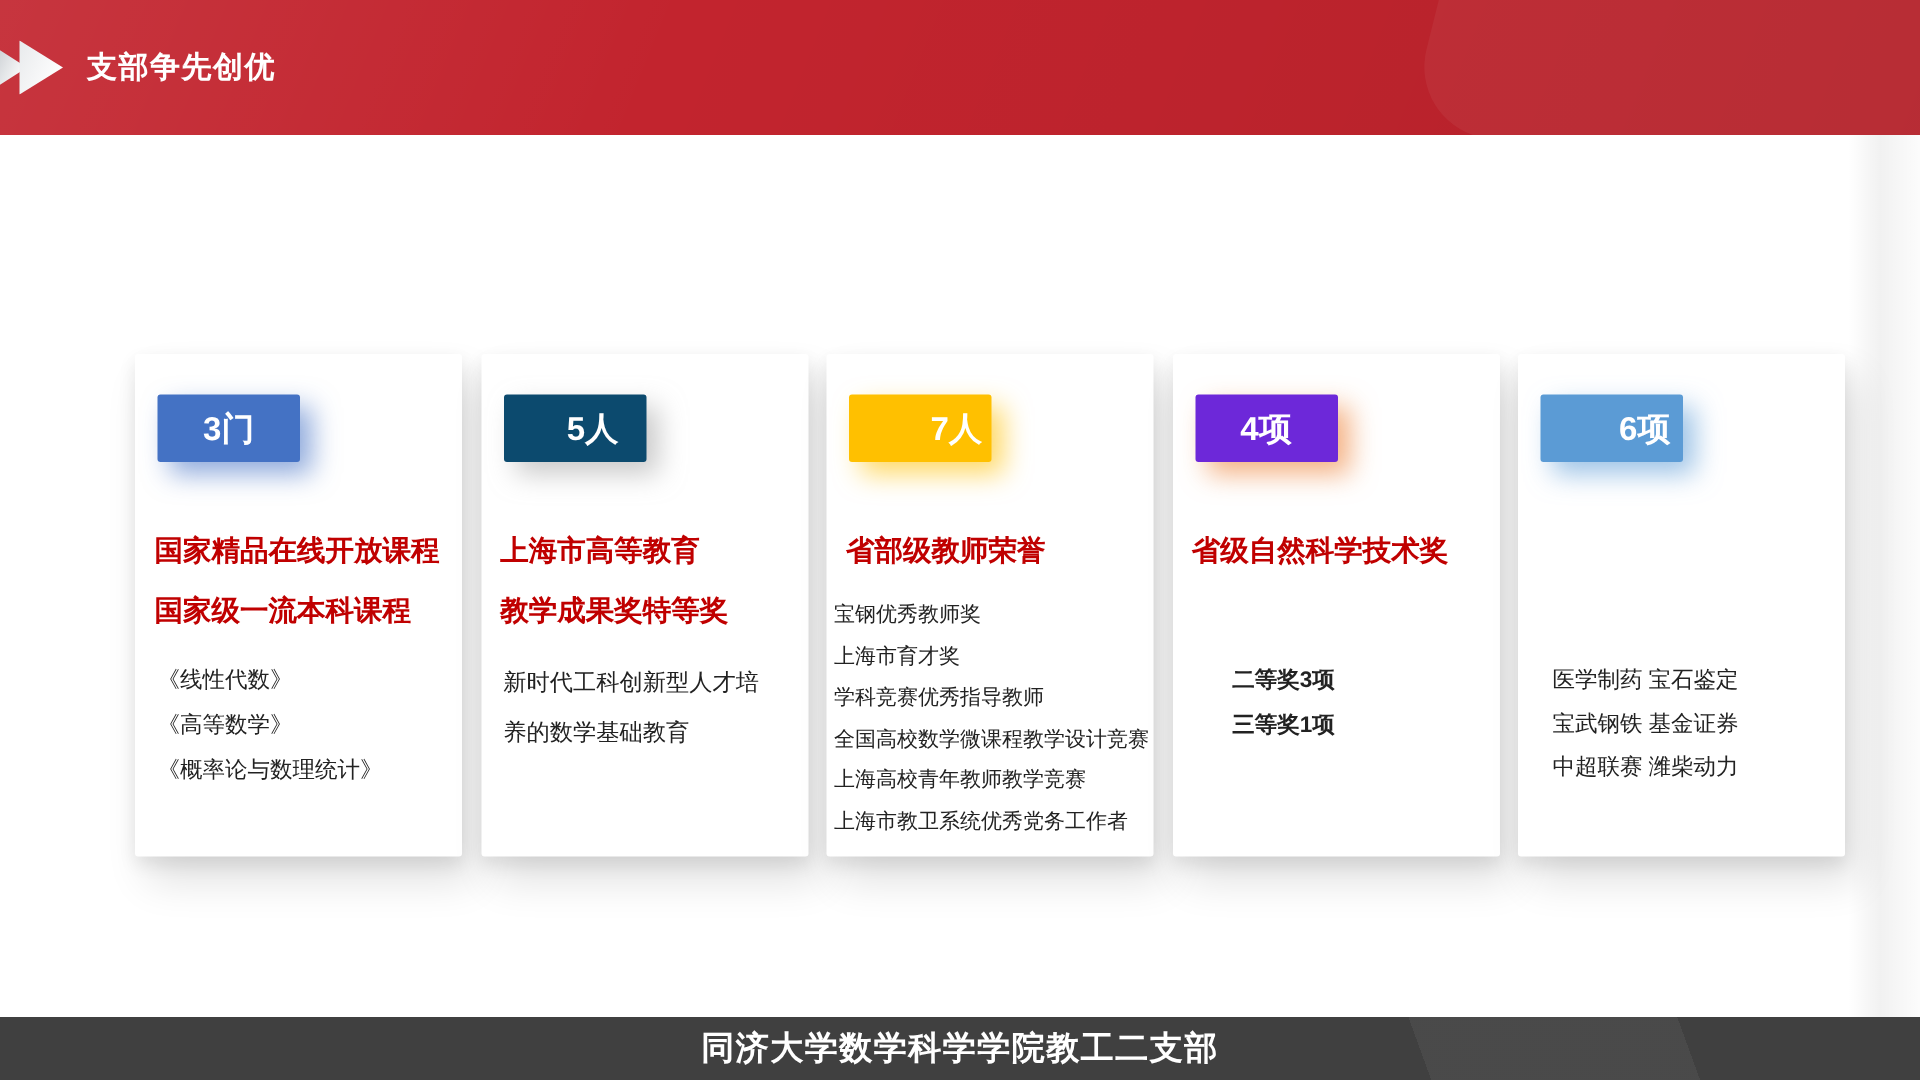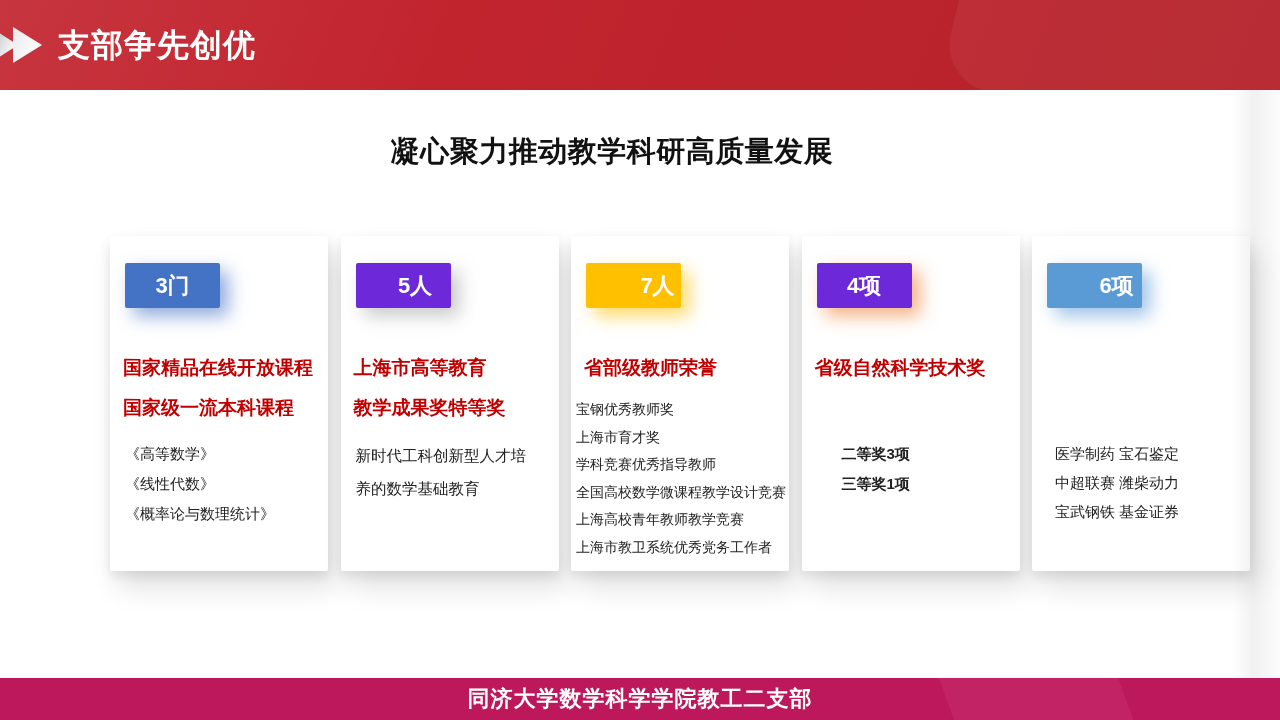--- a/index.html
+++ b/index.html
@@ -9,31 +9,31 @@
   .slide { position:relative; width:1280px; height:720px; overflow:hidden; background:#fff; }
 
   
   .header-bar { position:absolute; top:0; left:0; width:1280px; height:90px; background:#c2242e; overflow:hidden; }
   .header-bar::before { content:""; position:absolute; inset:0;
       background:linear-gradient(112deg, rgba(255,255,255,.08) 0%, rgba(255,255,255,0) 35%, rgba(0,0,0,.07) 100%); }
   .header-watermark { position:absolute; top:-170px; right:-70px; width:380px; height:300px;
       border-radius:48px; background:rgba(255,255,255,.05); transform:rotate(14deg); }
   .chevron-wrap { position:absolute; left:0; top:27px; width:56px; height:36px; }
   .header-title { position:absolute; left:58px; top:0; height:90px; line-height:90px;
-      color:#fff; font-size:32px; font-weight:700; letter-spacing:1px; }
+      color:#fff; font-size:20px; font-weight:700; letter-spacing:1px; }
 
   
   .slide-body { position:absolute; top:90px; left:0; width:1280px; height:588px; background:#fff; }
   .main-title { position:absolute; top:42px; left:0; width:1224px; text-align:center;
       color:#111; font-size:29px; font-weight:700; letter-spacing:.5px; }
   .right-shade { position:absolute; top:0; right:0; bottom:0; width:48px;
       background:linear-gradient(to right, rgba(0,0,0,0), rgba(0,0,0,.055) 45%, rgba(0,0,0,.012) 100%); }
 
   .cards-row { position:absolute; left:90px; top:146px; width:1140px; height:335px;
-      display:flex; justify-content:space-between;margin-left:20px; }
+      display:flex; justify-content:space-between; }
   .card { position:relative; width:218px; height:335px; background:#fff; border-radius:2px;
       box-shadow:0 5px 12px rgba(0,0,0,.09), 8px 16px 28px rgba(0,0,0,.12); }
 
   .badge { position:absolute; top:27px; left:15px; width:95px; height:45px; border-radius:2px;
       display:flex; align-items:center; justify-content:center;
       color:#fff; font-size:22px; font-weight:700; }
 
   .card-headings { position:absolute; top:112px; left:13px; right:6px;
       color:#c00000; font-size:19px; font-weight:700; line-height:40px; white-space:nowrap; }
 
@@ -72,39 +72,38 @@
           </linearGradient>
         </defs>
         <polygon points="-10,0 18,18 -10,36" fill="url(#chevA)"></polygon>
         <polygon points="13,0 42,18 13,36" fill="url(#chevB)"></polygon>
       </svg>
     </div>
     <h1 class="header-title">支部争先创优</h1>
   </header>
 
   <main class="slide-body">
-    <h2 class="main-title">凝心聚力推动教学科研高质量发展</h2>
 
     <div class="cards-row">
 
       <section class="card">
         <div class="badge" style="background-color: rgb(68, 114, 196); box-shadow: rgba(68, 114, 196, 0.6) 8px 8px 18px;">3门</div>
         <div class="card-headings">
           <div>国家精品在线开放课程</div>
           <div>国家级一流本科课程</div>
         </div>
         <ul class="card-items">
+          <li>《线性代数》</li>
           <li>《高等数学》</li>
-          <li>《线性代数》</li>
           <li>《概率论与数理统计》</li>
         </ul>
       </section>
 
       <section class="card">
-        <div class="badge" style="background-color: #6d28d9; box-shadow: rgba(166, 166, 166, 0.6) 8px 8px 18px; padding-left: 24px;">5人</div>
+        <div class="badge" style="background-color: #0c4a6e; box-shadow: rgba(166, 166, 166, 0.6) 8px 8px 18px; padding-left: 24px;">5人</div>
         <div class="card-headings">
           <div>上海市高等教育</div>
           <div>教学成果奖特等奖</div>
         </div>
         <ul class="card-items">
           <li>新时代工科创新型人才培养的数学基础教育</li>
         </ul>
       </section>
 
       <section class="card">
@@ -134,32 +133,32 @@
       </section>
 
       <section class="card">
         <div class="badge" style="background-color: rgb(91, 155, 213); box-shadow: rgba(91, 155, 213, 0.6) 8px 8px 18px; padding-left: 44px;">6项</div>
         <ul class="card-items">
           <li class="pair-row">
             <span>医学制药</span>
             <span>宝石鉴定</span>
           </li>
           <li class="pair-row">
+            <span>宝武钢铁</span>
+            <span>基金证券</span>
+          </li>
+          <li class="pair-row">
             <span>中超联赛</span>
             <span>潍柴动力</span>
-          </li>
-          <li class="pair-row">
-            <span>宝武钢铁</span>
-            <span>基金证券</span>
           </li>
         </ul>
       </section>
 
     </div>
 
     <div class="right-shade"></div>
   </main>
 
-  <footer class="footer-bar" style="background-color: #be185d; font-family: Liberation Serif, serif;">
+  <footer class="footer-bar" style="background-color: #404040; font-family: Liberation Serif, serif;">
     <div class="footer-text">同济大学数学科学学院教工二支部</div>
   </footer>
 
 </div>
 
 </body></html>

